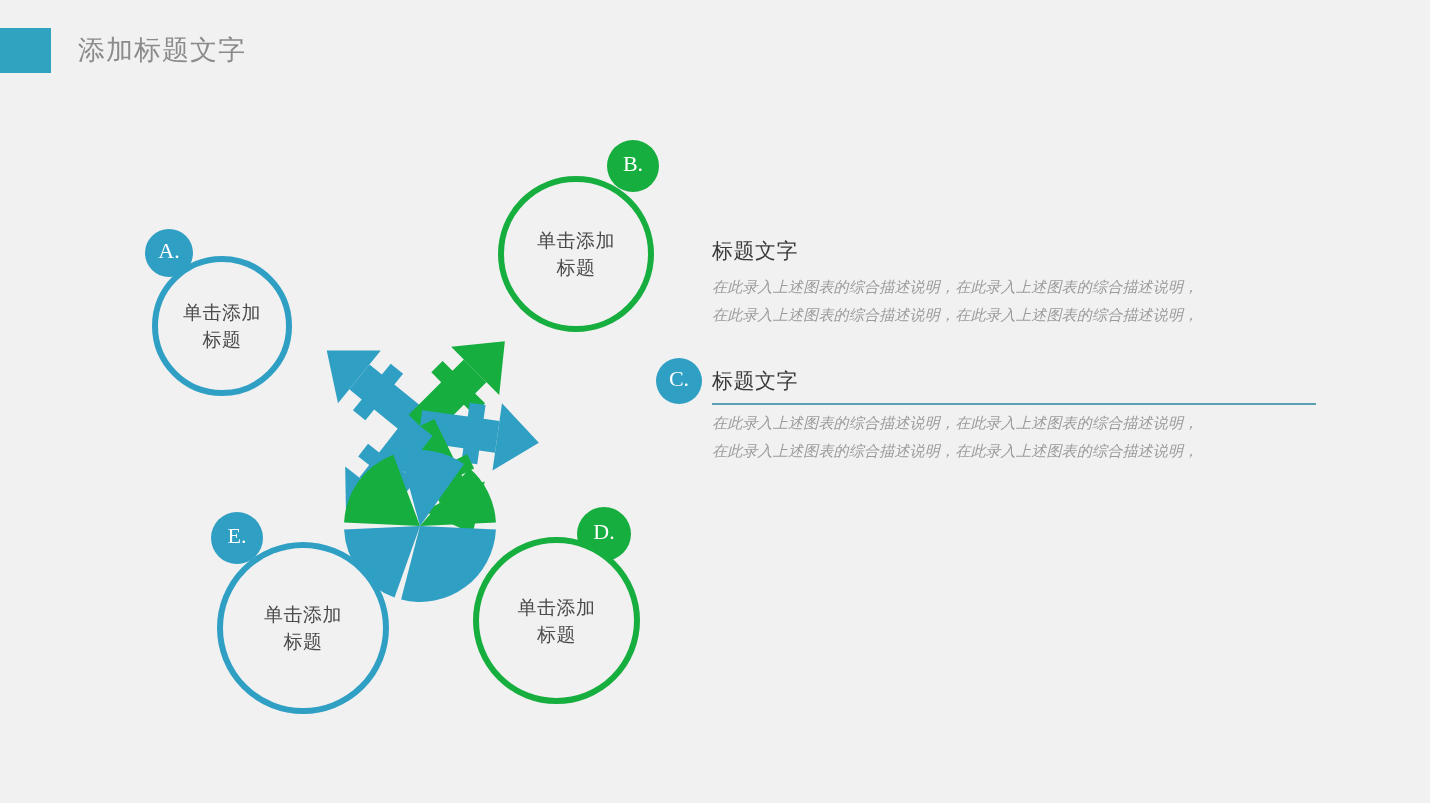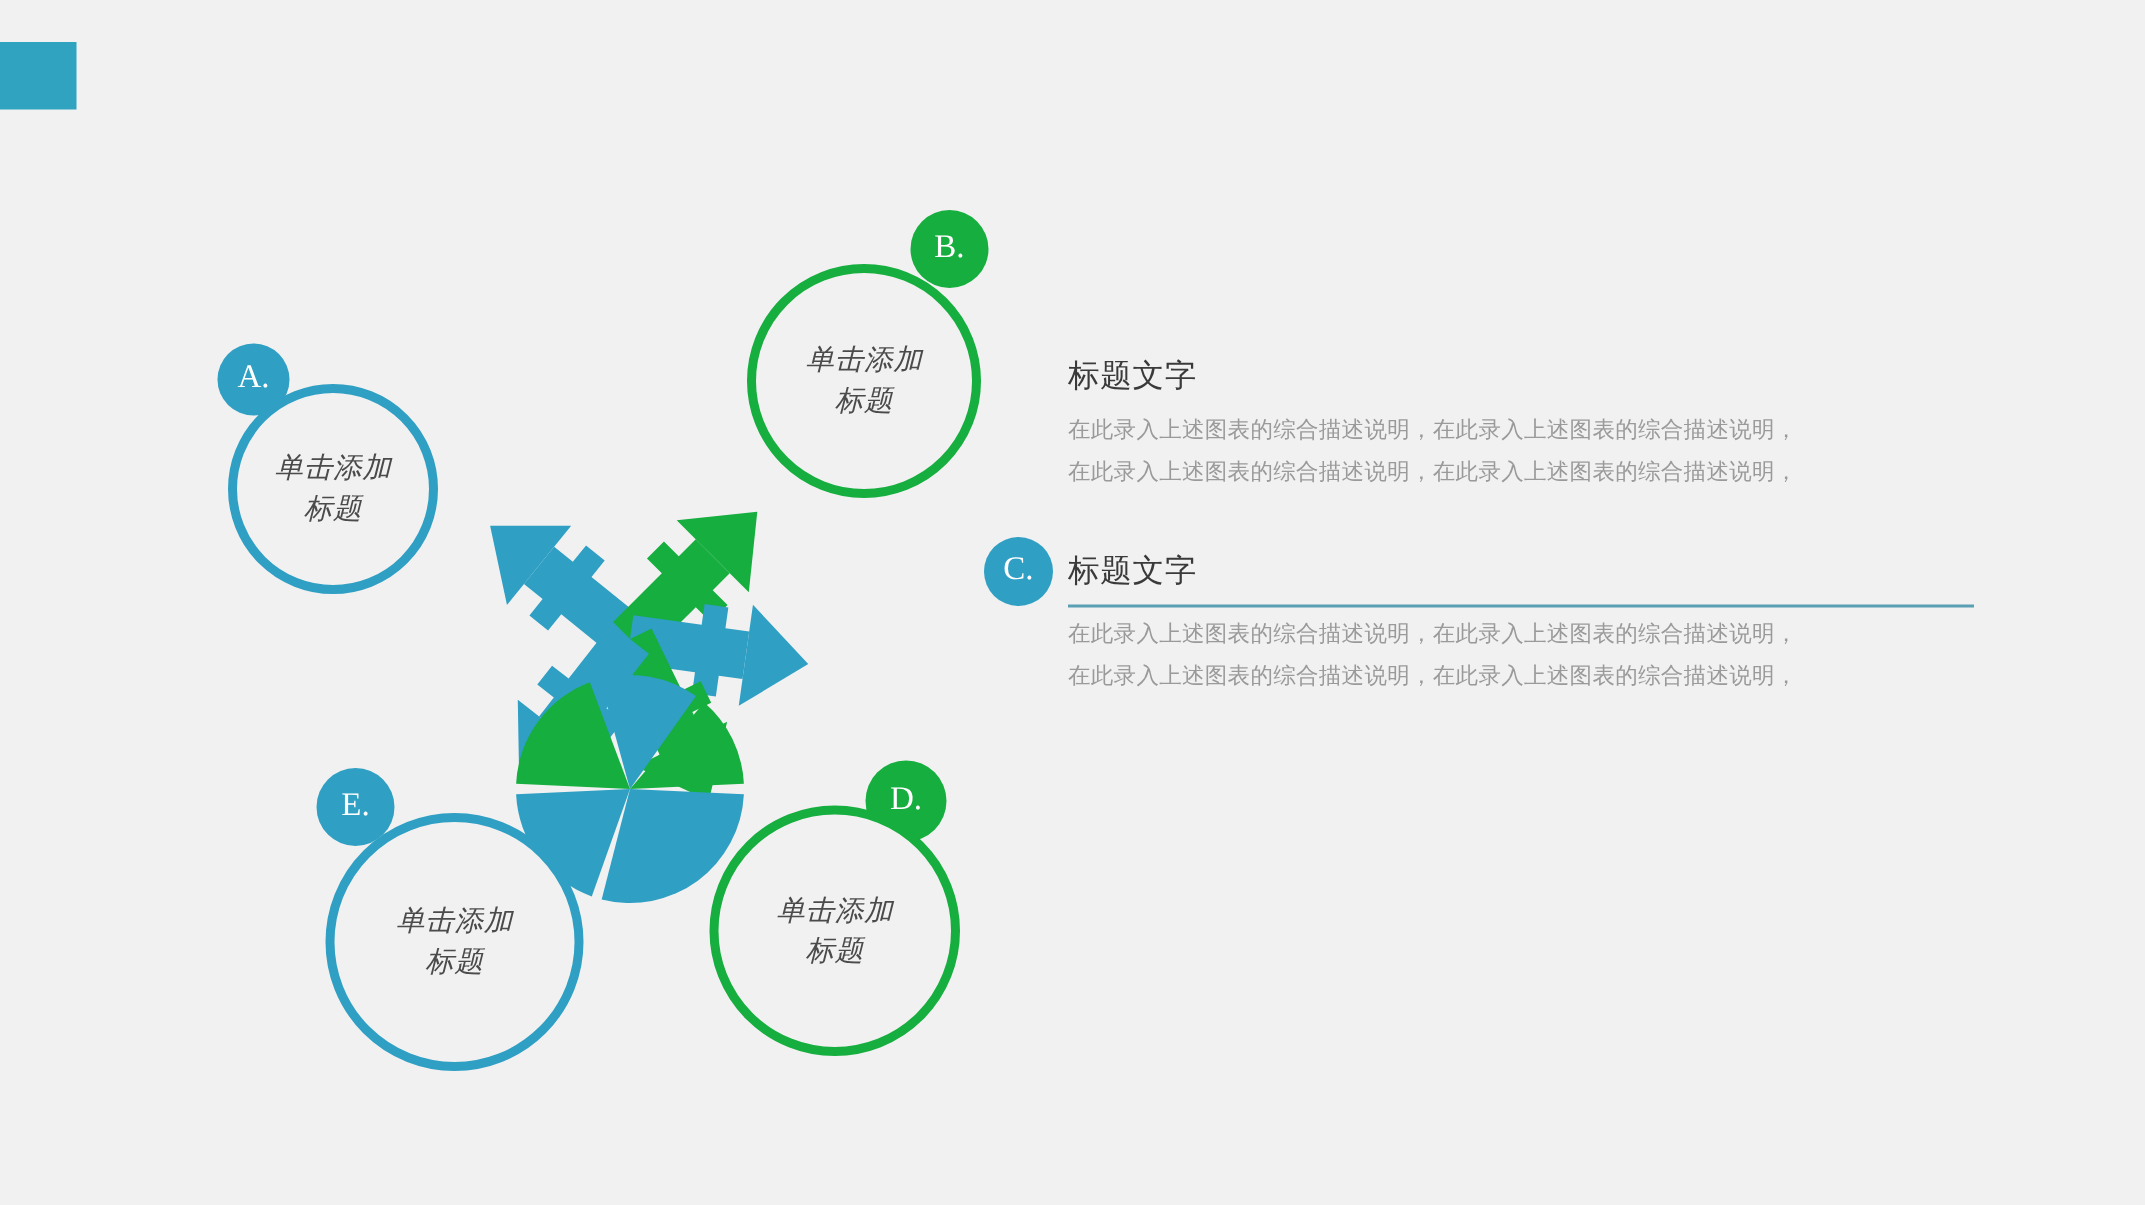--- a/index.html
+++ b/index.html
@@ -66,21 +66,20 @@
     align-items: center;
     justify-content: center;
     text-align: center;
   }
   .node-label {
     font-size: 19px;
     color: #4b4b4b;
     line-height: 27px;
     letter-spacing: 0.5px;
     pointer-events: none;
-    font-style: italic;
   }
   .node.small .node-label {
     font-size: 17px;
     line-height: 24px;
   }
   .badge {
     position: absolute;
     border-radius: 50%;
     display: flex;
     align-items: center;
@@ -129,27 +128,28 @@
     background: #5b9fb5;
     width: 604px;
     margin: 0 0 4px 0;
   }
   .block-body {
     font-size: 15px;
     color: #9a9a9a;
     line-height: 27.5px;
     letter-spacing: 0.2px;
   }
-  .block-body div { white-space: nowrap; }
+  .block-body div { white-space: nowrap; font-style: italic; }
 </style>
 </head>
 <body>
 
 <div id="header-bar">
   <div id="header-accent"></div>
+  <div id="header-title">添加标题文字</div>
 </div>
 
 <div id="diagram">
 
   <svg id="diagram-svg" width="740" height="700" viewBox="0 0 740 700">
 
     <g>
       <path transform="translate(420,326) rotate(-140)" d="M 0,-16 L 0,-16 L 46,-16 L 46,-30 L 62,-30 L 62,-16 L 78,-16
                L 78,16 L 62,16 L 62,30 L 46,30 L 46,16 L 0,16 Z" fill="#2f9fc4" transform-origin="0 0" style="transform: translate(420px,326px) rotate(-141deg);"></path>
     </g>

